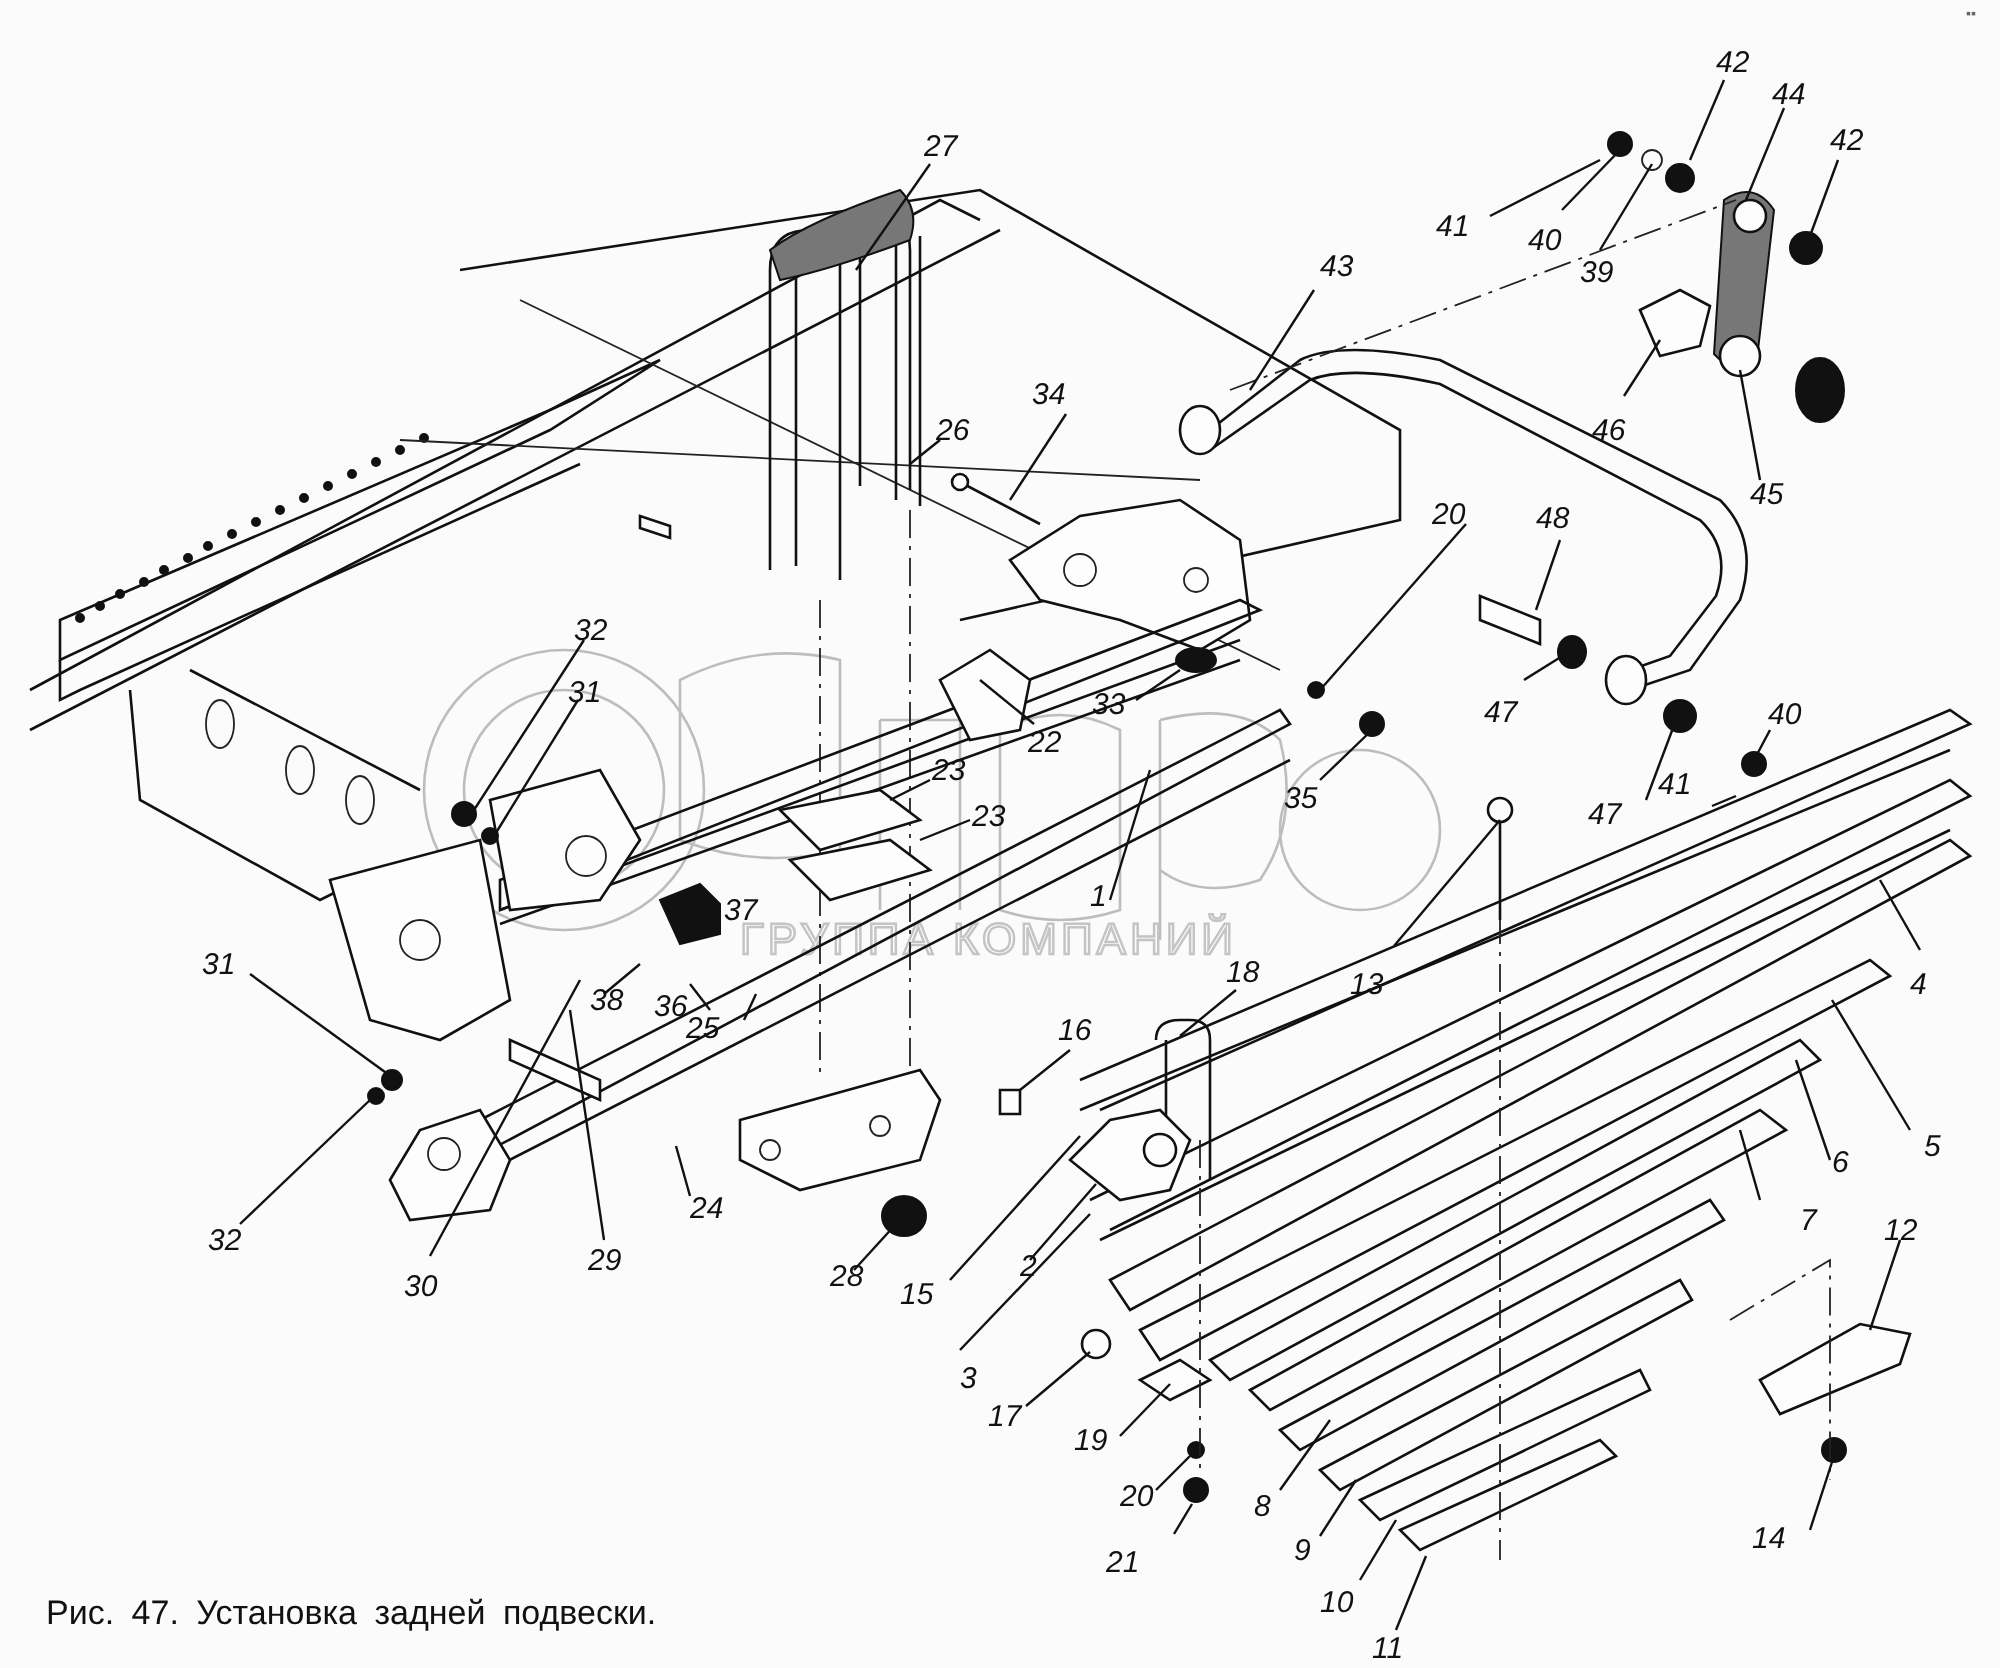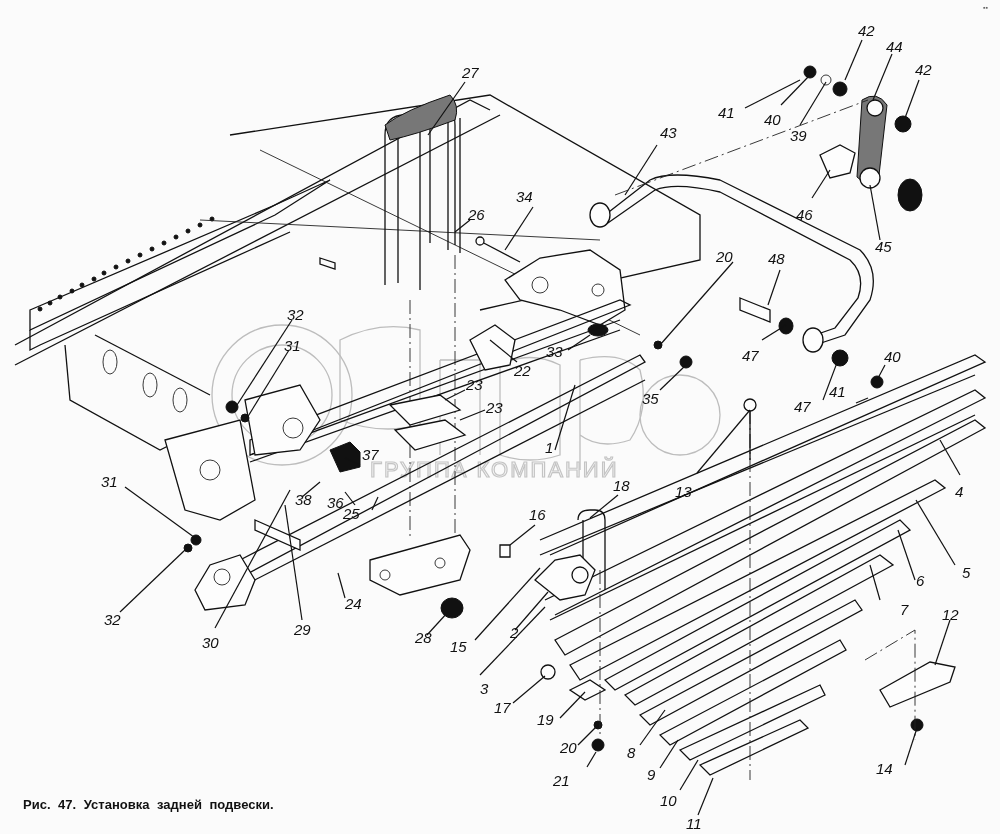--- a/index.html
+++ b/index.html
@@ -11,22 +11,22 @@
   .dash { stroke: #222; stroke-width: 0.9; fill: none; stroke-dasharray: 14 4 2 4; }
   .part { stroke: #111; stroke-width: 1.3; fill: #fdfdfd; }
   .dark { fill: #111; stroke: #111; }
   .gray { fill: #777; stroke: #111; stroke-width: 1; }
   .leader { stroke: #111; stroke-width: 1.2; }
   .callout { font-family: "Liberation Sans", sans-serif; font-style: italic;
              font-size: 15px; fill: #111; }
   .wm { fill: none; stroke: #bdbdbd; stroke-width: 1.3; }
   .wmtext { font-family: "Liberation Sans", sans-serif; font-size: 22px;
             fill: none; stroke: #c4c4c4; stroke-width: 1.2; letter-spacing: 2px; }
-  #caption { position: absolute; left: 23px; top: 797px; font-size: 13px;
-             font-weight: bold; color: #111; white-space: pre; word-spacing: 4px; }
+  #caption { position: absolute; left: 23px; top: 797px; font-size: 17px;
+             font-weight: normal; color: #111; white-space: pre; word-spacing: 4px; }
   #corner-mark { position: absolute; left: 983px; top: 4px; font-size: 7px; color: #666; }
 </style>
 </head>
 <body>
 
 <svg id="diagram" viewBox="0 0 1000 834" xmlns="http://www.w3.org/2000/svg">
 
   <g>
     <circle class="wm" cx="282" cy="395" r="70"></circle>
     <circle class="wm" cx="282" cy="395" r="50"></circle>

